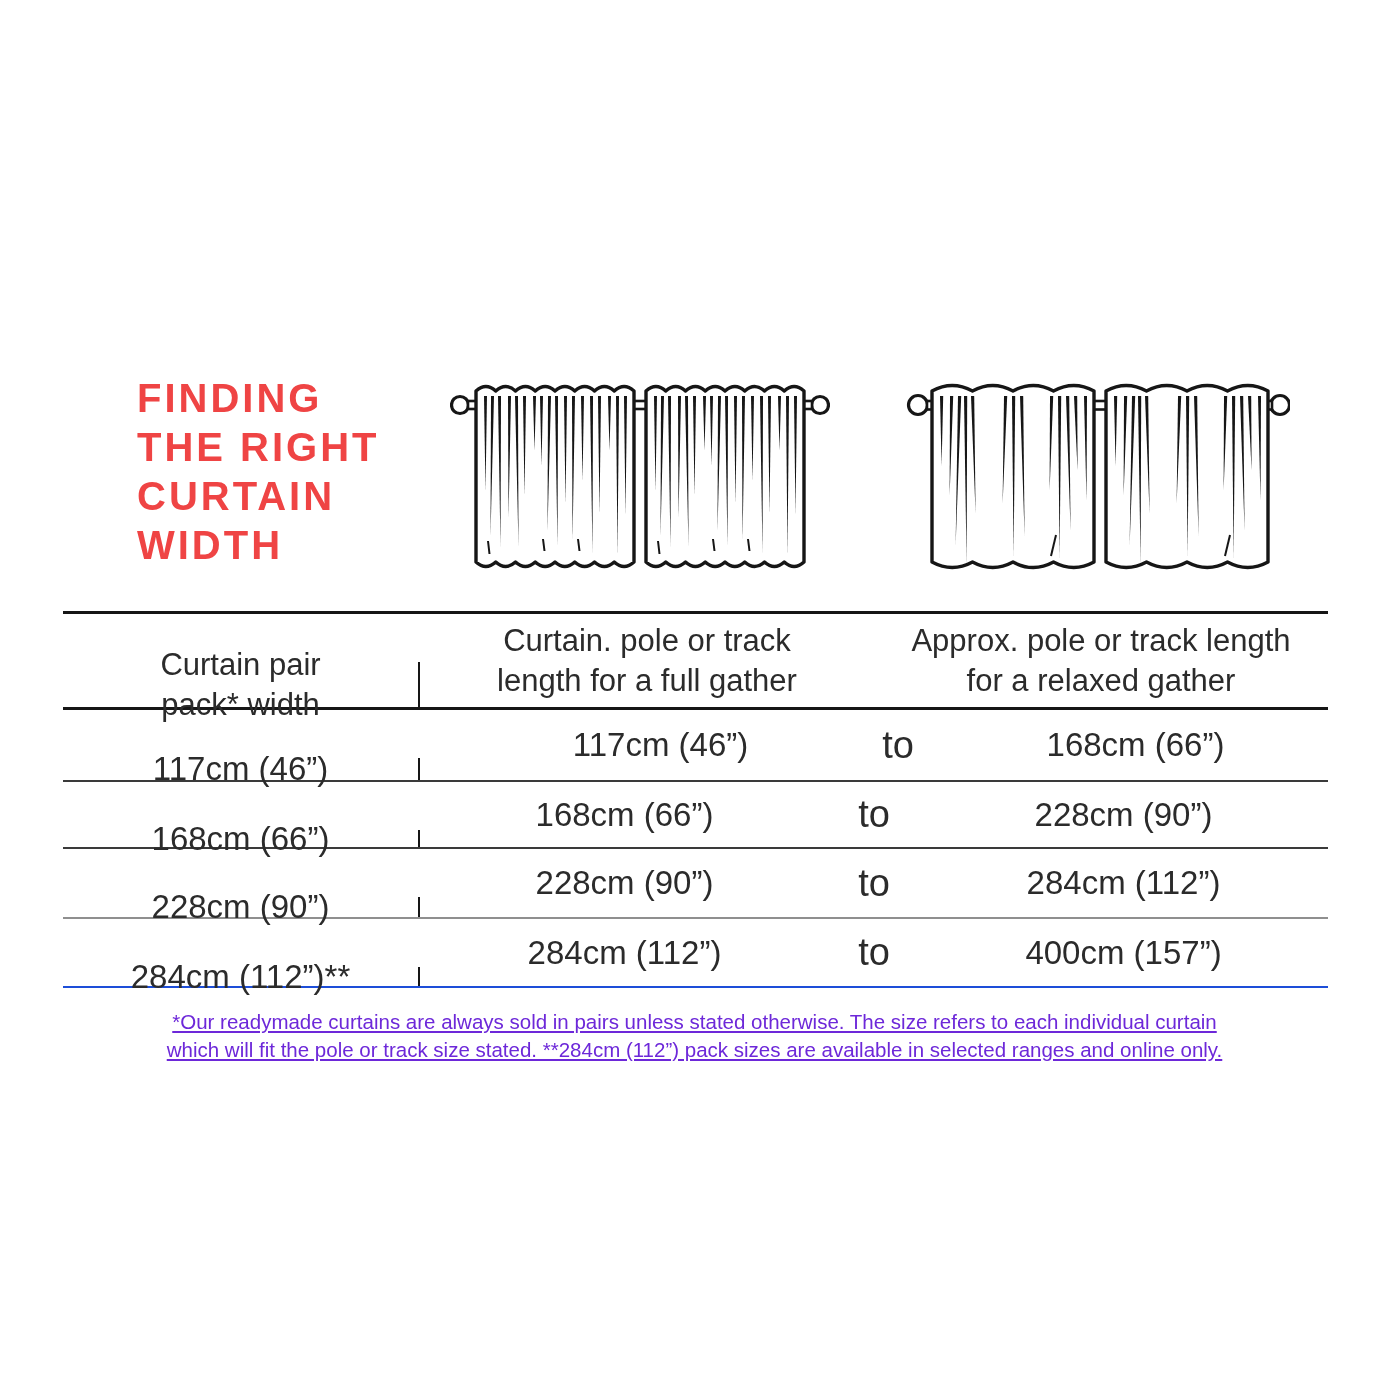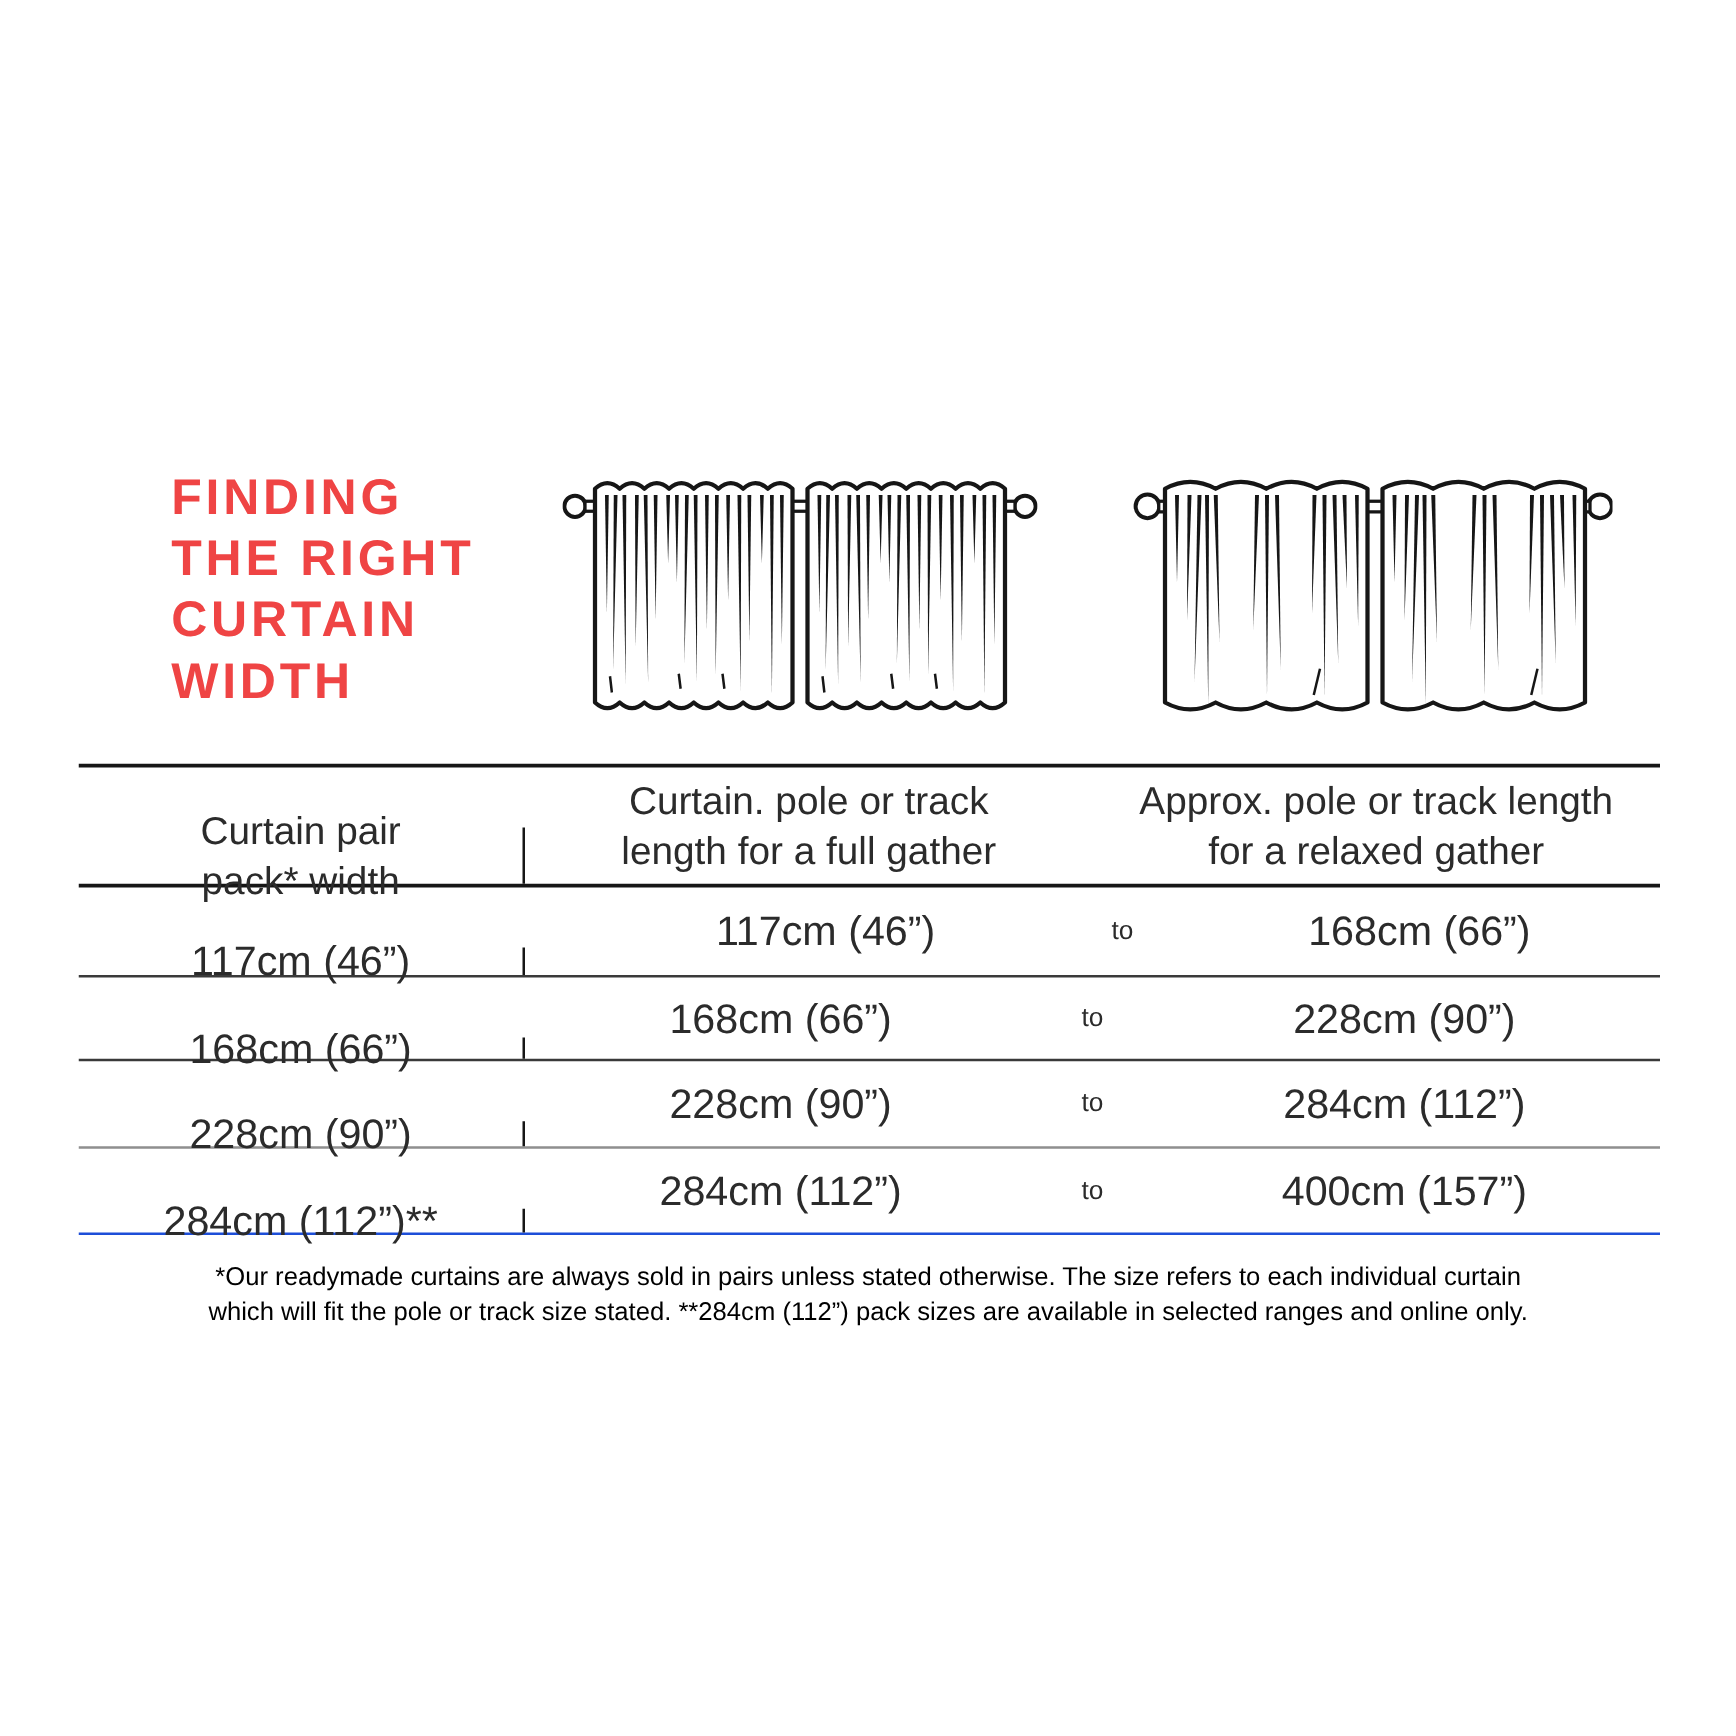--- a/index.html
+++ b/index.html
@@ -91,37 +91,38 @@
     color: #2b2b2b;
     text-align: center;
     white-space: nowrap;
   }
   .vtext {
     font-size: 33px;
     color: #2b2b2b;
     white-space: nowrap;
   }
   .totext {
-    font-size: 21px;
+    font-size: 38px;
     color: #2b2b2b;
   }
 
   
   .footnote {
     position: absolute;
     left: 0;
     top: 1008px;
     width: 100%;
     text-align: center;
   }
   .footnote .fline {
     font-size: 20.5px;
     line-height: 28px;
-    color: #000000;
-    white-space: nowrap;
+    color: #6d28d9;
+    white-space: nowrap;
+    text-decoration: underline;
   }
 </style>
 </head>
 <body>
 
 <div class="canvas">
 
   <div class="title">
     <div class="line">FINDING</div>
     <div class="line">THE RIGHT</div>

